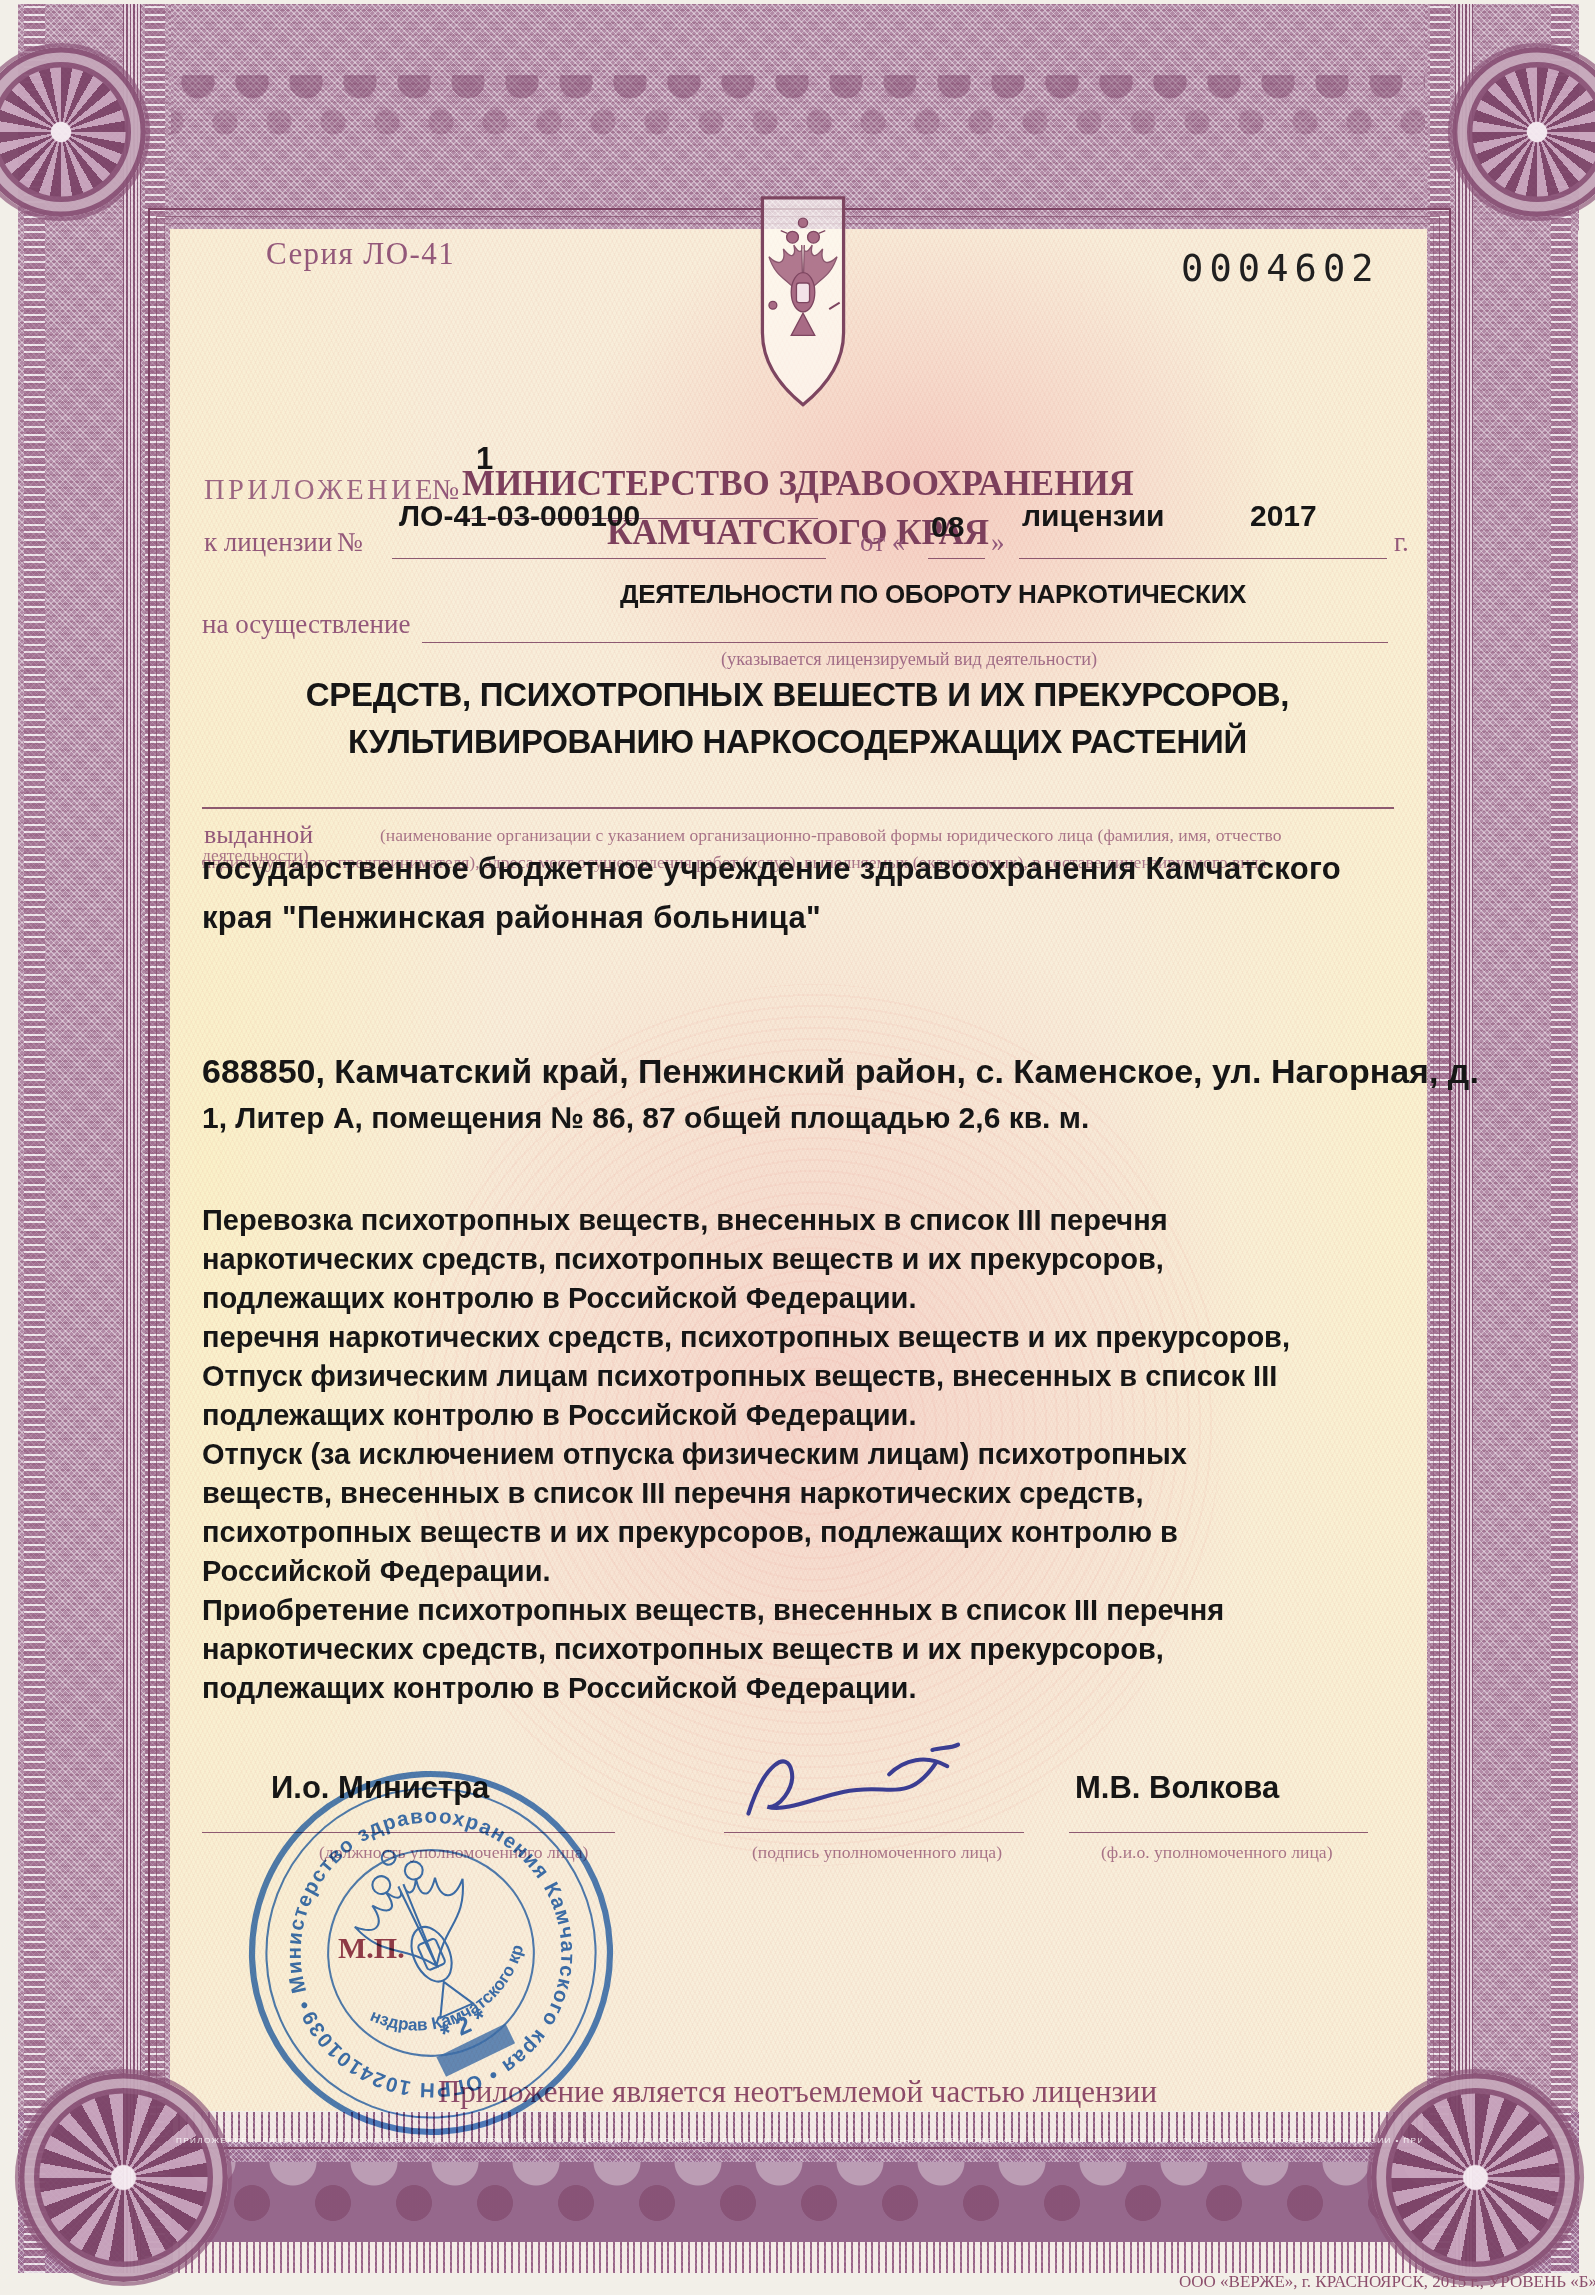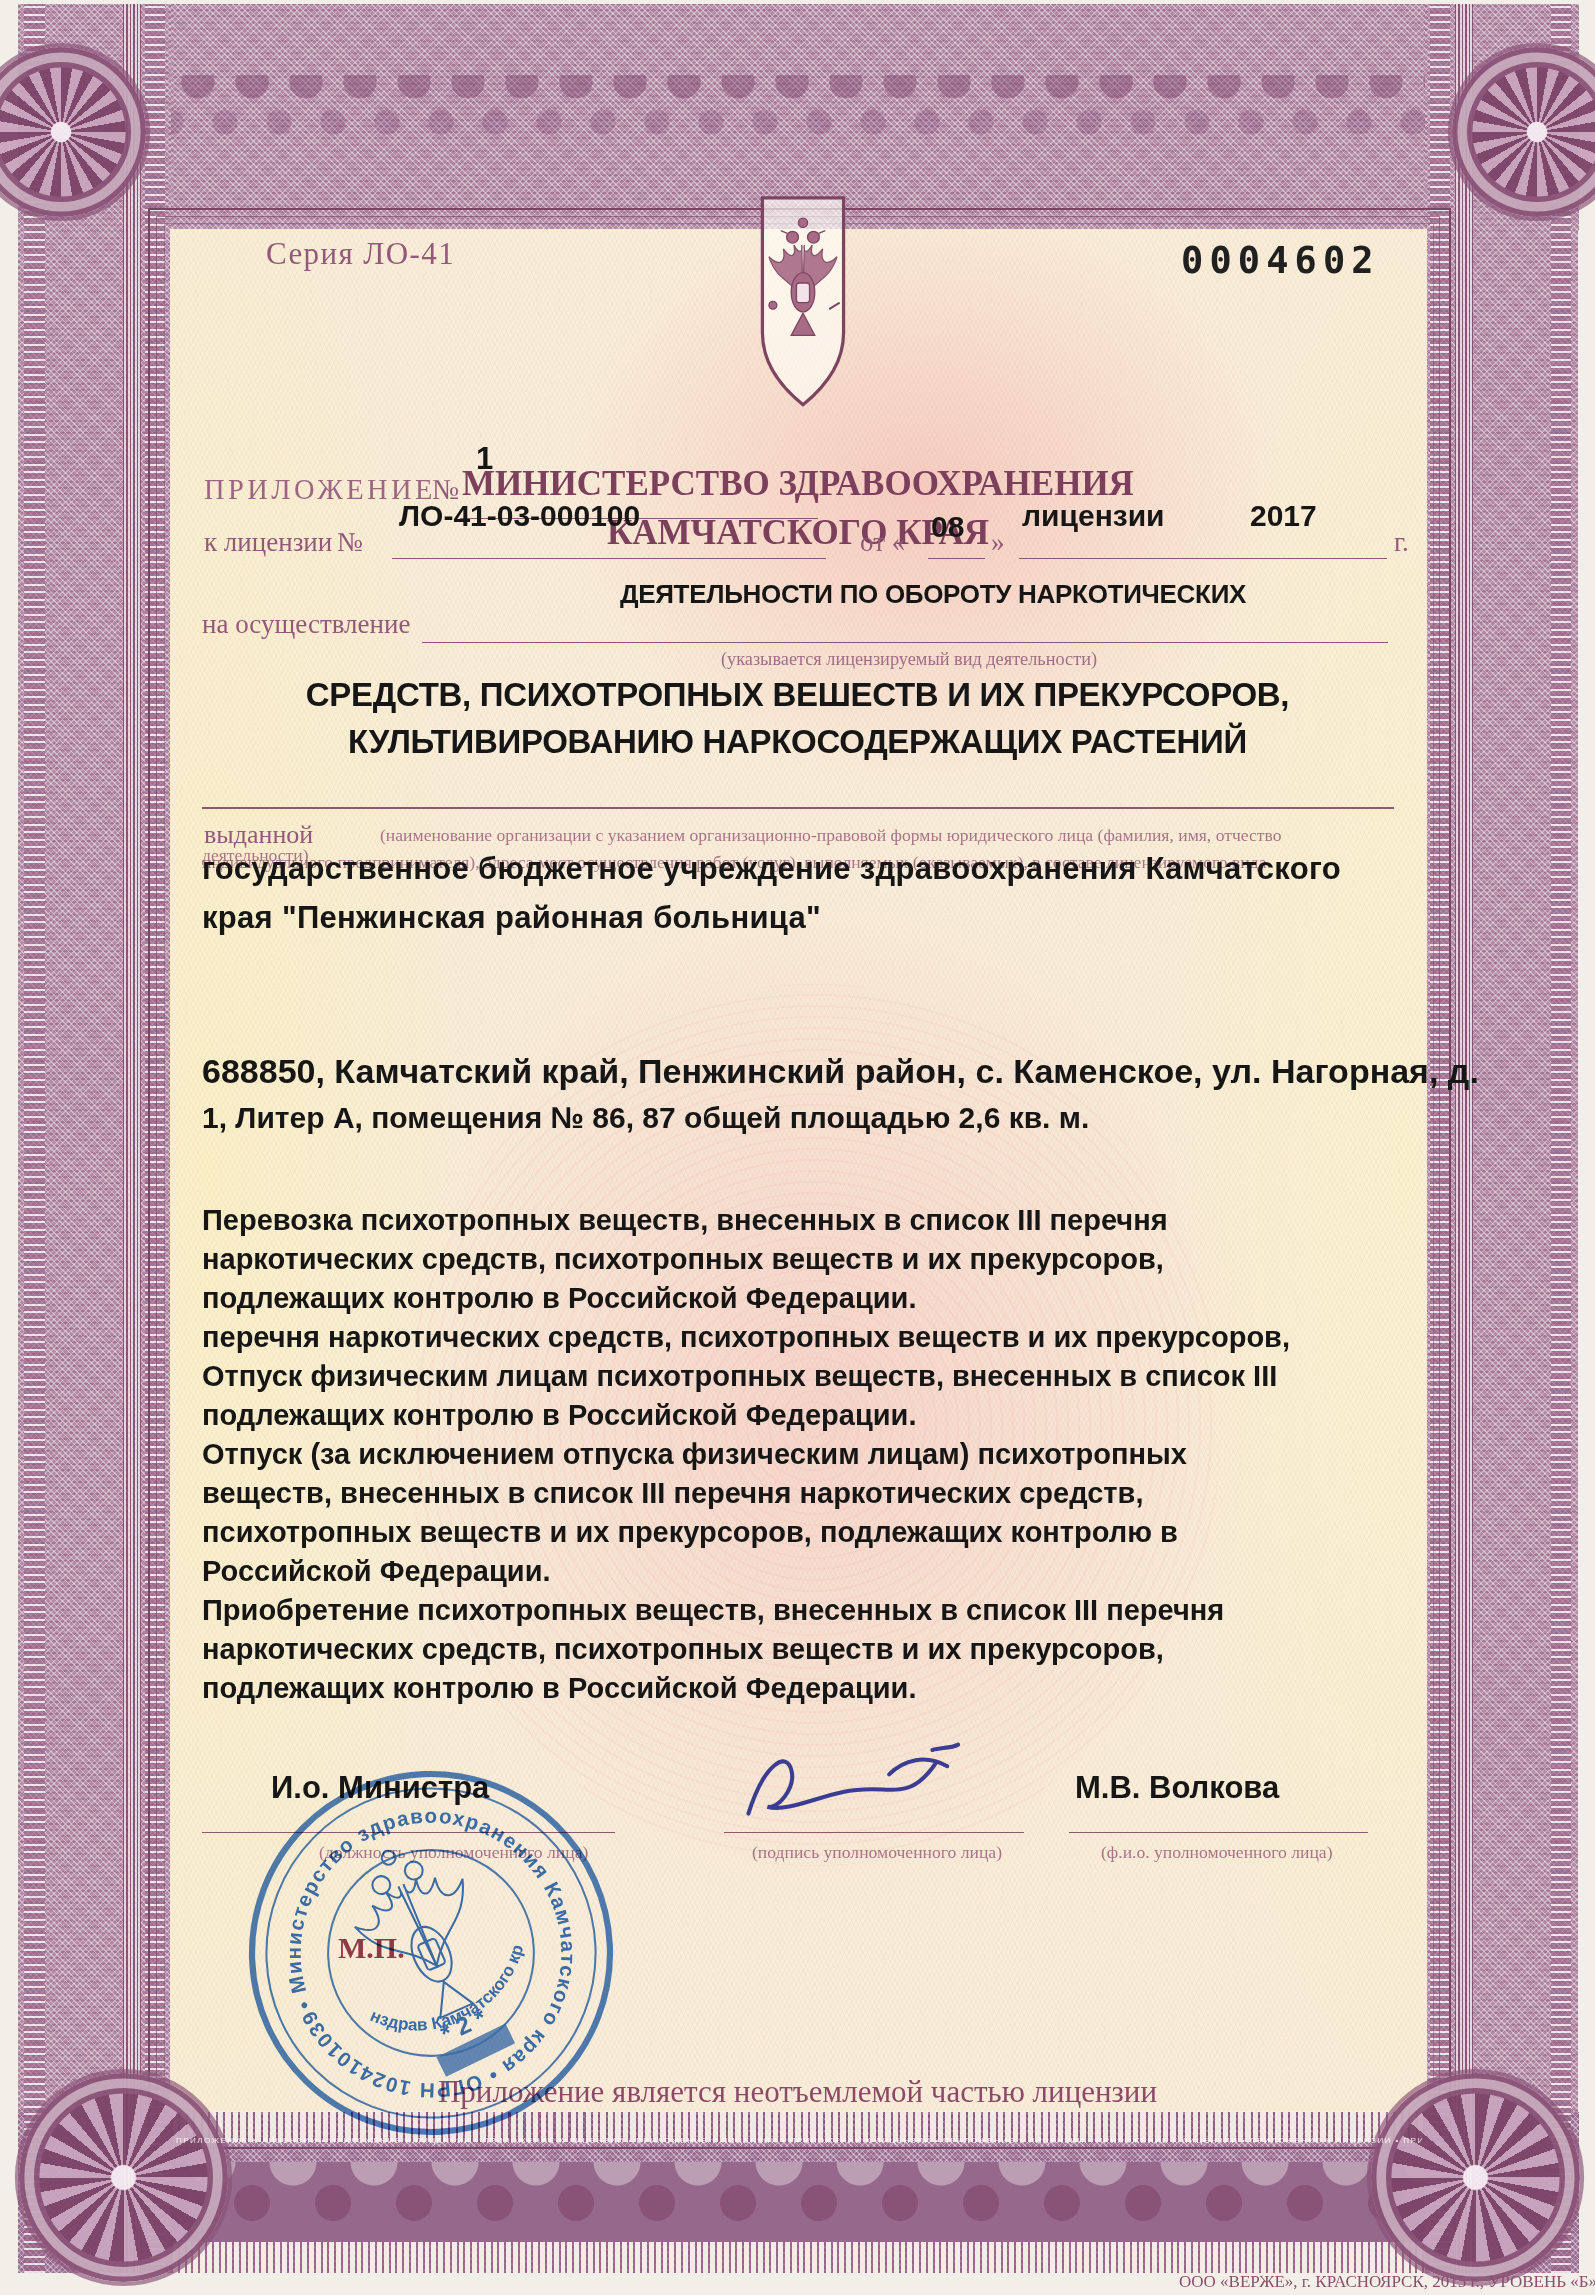--- a/index.html
+++ b/index.html
@@ -124,22 +124,22 @@
       <path d="M46 60 l-10 -4 M94 60 l10 -4"></path>
       <circle cx="70" cy="44" r="7"></circle>
       <ellipse cx="70" cy="150" rx="18" ry="30"></ellipse>
       <rect x="60" y="136" width="20" height="30" rx="4" fill="#f3e2e8"></rect>
       <path d="M70 182 L52 216 H88 Z"></path>
       <circle cx="24" cy="170" r="6"></circle>
         <path d="M110 176 l16 -10" stroke-width="3"></path>
     </g>
   </svg>
 
-  <div class="t" style="left:1181px;top:239px;font-size:37px;letter-spacing:6.1px;color:#202020;
-       font-family:'DejaVu Sans Mono',monospace;font-weight:700;">0004602</div>
+  <div class="t" style="left:1181px;top:247px;font-size:37px;letter-spacing:6.1px;color:#202020;
+       font-family:'DejaVu Sans Mono',monospace;font-weight:400;">0004602</div>
 
   <div class="t serif heading center" style="left:391px;top:464px;width:814px;font-size:35px;">МИНИСТЕРСТВО ЗДРАВООХРАНЕНИЯ</div>
   <div class="t serif heading center" style="left:391px;top:513px;width:814px;font-size:35px;">КАМЧАТСКОГО КРАЯ</div>
 
   <div class="t serif" style="left:204px;top:474px;font-size:28.5px;letter-spacing:3.4px;opacity:.9;">ПРИЛОЖЕНИЕ</div>
   <div class="t serif" style="left:432px;top:474px;font-size:28.5px;">№</div>
   <div class="t sans-b" style="left:476px;top:441px;font-size:31px;">1</div>
   <div class="uline" style="left:460px;top:518px;width:358px;"></div>
 
   <div class="t sans-b" style="left:399px;top:499px;font-size:30px;">ЛО-41-03-000100</div>

